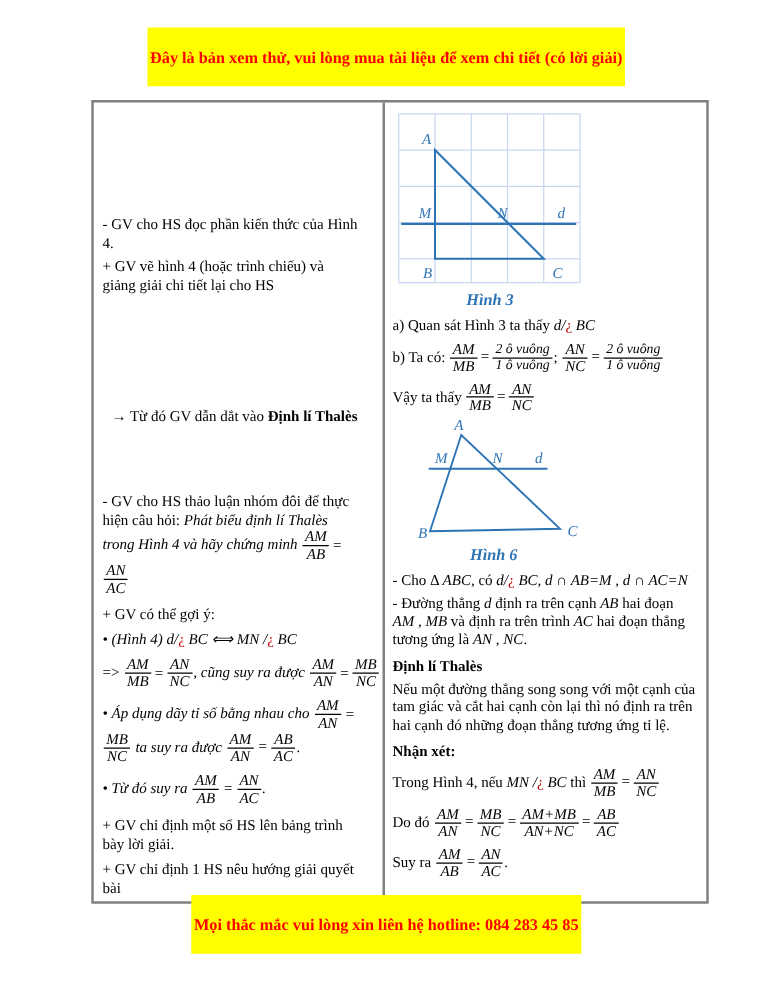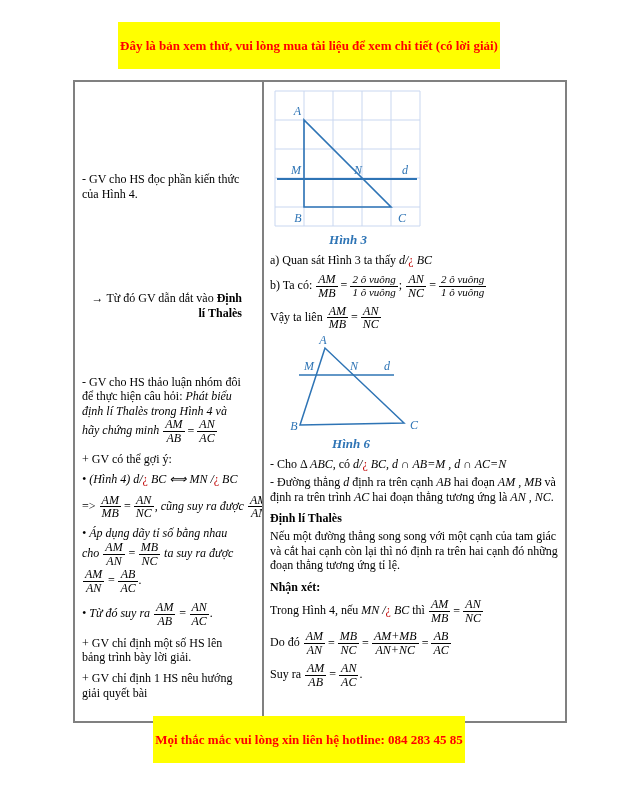--- a/index.html
+++ b/index.html
@@ -9,21 +9,21 @@
   }
   .banner{position:absolute;left:0;width:618px;text-align:center;}
   .banner-top{top:38px;}
   .banner-bottom{top:732px;}
   .hl{background:#ffff00;color:#ff0000;font-weight:bold;font-size:13px;padding:16px 2px;line-height:1.3;}
   .doc-table{
     position:absolute;left:73px;top:80px;width:494px;height:643px;
     border:2px solid #808080;box-sizing:border-box;display:flex;background:#fff;
   }
   .cell{box-sizing:border-box;overflow:hidden;}
-  .cell-left{width:189px;padding:4px 20px 4px 7px;border-right:2px solid #808080;}
+  .cell-left{width:233px;padding:4px 20px 4px 7px;border-right:2px solid #808080;}
   .cell-right{flex:1;padding:4px 6px 4px 6px;}
   p{margin:0;line-height:1.22;}
   .it{font-style:italic;}
   .b{font-weight:bold;}
   .q{color:#c00000;font-style:normal;}
   .nowrap{white-space:nowrap;}
   .eq{margin:0 2px;}
   .fr{display:inline-block;vertical-align:middle;text-align:center;line-height:1.08;margin:0 1px;font-style:italic;}
   .fr .n{display:block;border-bottom:1px solid #000;padding:0 2px;}
   .fr .d{display:block;padding:0 2px;}
@@ -42,20 +42,21 @@
 <body>
 
 <div class="banner banner-top">
   <span class="hl">Đây là bản xem thử, vui lòng mua tài liệu để xem chi tiết (có lời giải)</span>
 </div>
 
 <div class="doc-table">
 
   <div class="cell cell-left">
     <p class="mtA">- GV cho HS đọc phần kiến thức của Hình 4.</p>
+    <p class="mtB">+ GV vẽ hình 4 (hoặc trình chiếu) và giảng giải chi tiết lại cho HS</p>
     <p class="mtC"><span>→  Từ đó GV dẫn dắt vào </span><span class="b">Định lí Thalès</span></p>
     <p class="mtD"><span>- GV cho HS thảo luận nhóm đôi để thực hiện câu hỏi: </span><span class="it">Phát biểu định lí Thalès trong Hình 4 và hãy chứng minh </span><span class="fr"><span class="n">AM</span><span class="d">AB</span></span><span class="eq">=</span><span class="fr"><span class="n">AN</span><span class="d">AC</span></span></p>
     <p class="mtE">+ GV có thể gợi ý:</p>
     <p class="mtB it"><span>• (Hình 4) </span><span>d/</span><span class="q">¿</span><span> BC </span><span>⟺</span><span> MN /</span><span class="q">¿</span><span> BC</span></p>
     <p class="mtE nowrap"><span>=&gt; </span><span class="fr"><span class="n">AM</span><span class="d">MB</span></span><span class="eq">=</span><span class="fr"><span class="n">AN</span><span class="d">NC</span></span><span class="it">, cũng suy ra được </span><span class="fr"><span class="n">AM</span><span class="d">AN</span></span><span class="eq">=</span><span class="fr"><span class="n">MB</span><span class="d">NC</span></span></p>
     <p class="mtF it"><span>• Áp dụng dãy tỉ số bằng nhau cho </span><span class="fr"><span class="n">AM</span><span class="d">AN</span></span><span class="eq">=</span><span class="fr"><span class="n">MB</span><span class="d">NC</span></span><span> ta suy ra được </span><span class="fr"><span class="n">AM</span><span class="d">AN</span></span><span class="eq">=</span><span class="fr"><span class="n">AB</span><span class="d">AC</span></span><span>.</span></p>
     <p class="mtF it"><span>• Từ đó suy ra </span><span class="fr"><span class="n">AM</span><span class="d">AB</span></span><span class="eq">=</span><span class="fr"><span class="n">AN</span><span class="d">AC</span></span><span>.</span></p>
     <p class="mtG">+ GV chỉ định một số HS lên bảng trình bày lời giải.</p>
     <p class="mtF">+ GV chỉ định 1 HS nêu hướng giải quyết bài</p>
   </div>
@@ -89,21 +90,21 @@
         <text x="26" y="134" text-anchor="middle">B</text>
         <text x="126" y="134" text-anchor="start">C</text>
       </svg>
       <div class="fig-caption">Hình 3</div>
     </div>
 
     <p class="mtB"><span>a) Quan sát Hình 3 ta thấy </span><span class="it">d/</span><span class="q">¿</span><span class="it"> BC</span></p>
 
     <p class="mtB nowrap"><span>b) Ta có: </span><span class="fr"><span class="n">AM</span><span class="d">MB</span></span><span class="eq">=</span><span class="fr fr-sm"><span class="n">2 ô vuông</span><span class="d">1 ô vuông</span></span><span>; </span><span class="fr"><span class="n">AN</span><span class="d">NC</span></span><span class="eq">=</span><span class="fr fr-sm"><span class="n">2 ô vuông</span><span class="d">1 ô vuông</span></span></p>
 
-    <p class="mtB"><span>Vậy ta liên </span><span class="fr"><span class="n">AM</span><span class="d">MB</span></span><span class="eq">=</span><span class="fr"><span class="n">AN</span><span class="d">NC</span></span></p>
+    <p class="mtB"><span>Vậy ta thấy </span><span class="fr"><span class="n">AM</span><span class="d">MB</span></span><span class="eq">=</span><span class="fr"><span class="n">AN</span><span class="d">NC</span></span></p>
 
     <div class="fig fig4">
       <svg viewBox="0 0 150 98" width="150" height="98">
         <g stroke="#2e74b5" stroke-width="1.5" fill="none">
           <path d="M49,14 L24,91 L128,89 Z"></path>
           <line x1="23" y1="41" x2="118" y2="41"></line>
         </g>
         <text x="47" y="10" text-anchor="middle">A</text>
         <text x="38" y="36" text-anchor="end">M</text>
         <text x="78" y="36" text-anchor="middle">N</text>

